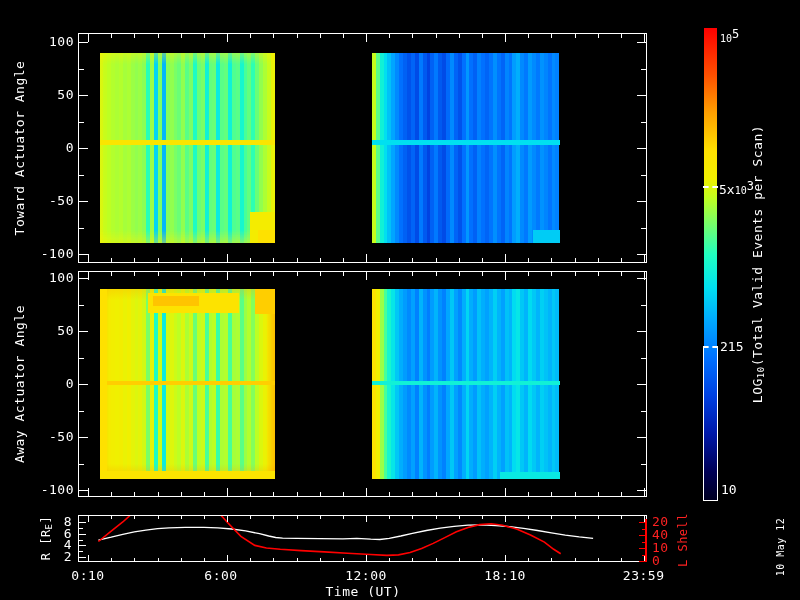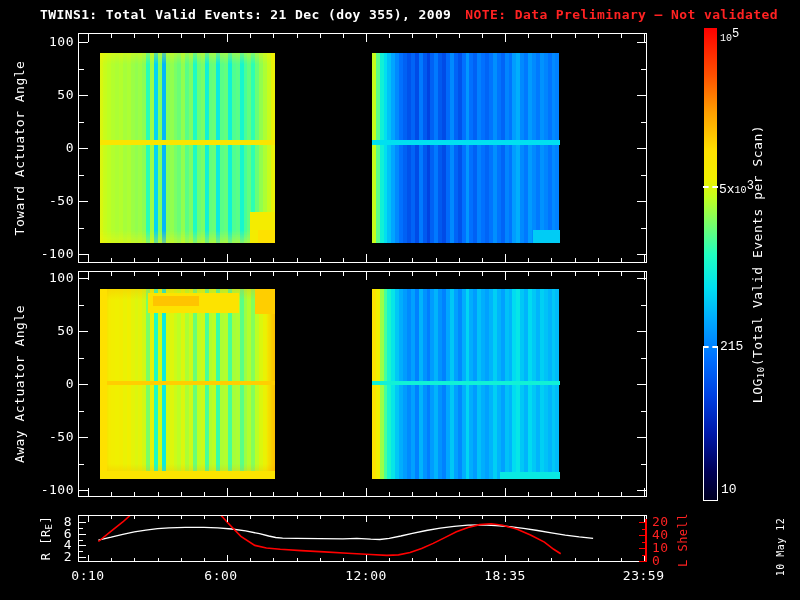--- a/index.html
+++ b/index.html
@@ -23,29 +23,28 @@
   .axlab{position:absolute;font-size:13px;letter-spacing:0.5px;white-space:nowrap;z-index:8;}
   .right{text-align:right;} .center{text-align:center;}
   .redtxt{color:#ff2222;}
   .vtext{position:absolute;transform:rotate(-90deg);white-space:nowrap;text-align:center;font-size:13px;letter-spacing:0.5px;z-index:8;}
   sub.sm{font-size:9px;vertical-align:-2px;} sup.bg{font-size:12px;vertical-align:4px;}
   .cb-small{font-size:10px;}
   #colorbar{position:absolute;left:704px;top:28px;width:13px;height:472px;z-index:3;}
   .cbdash{position:absolute;left:703px;width:15px;height:0;border-top:2px dashed #fff;z-index:4;}
   #cbframe{position:absolute;left:703px;top:346px;width:15px;height:155px;box-sizing:border-box;
            border-left:1px solid #fff;border-right:1px solid #fff;border-bottom:1px solid #fff;z-index:4;}
-  .cblab{position:absolute;font-size:13px;white-space:nowrap;z-index:8;font-family:Liberation Mono, monospace;}
+  .cblab{position:absolute;font-size:13px;white-space:nowrap;z-index:8;}
   #strip-svg{position:absolute;left:78px;top:515px;z-index:5;}
 </style>
 </head>
 <body>
 
 <div id="stage">
 
-  <div class="title-line"><span>TWINS1: Total Valid Events: 21 Dec (doy 355), 2009</span><span class="title-note">NOTE: Data Preliminary – Not validated</span></div>
 
   <div class="pborder" id="pb-toward" style="left:78px;top:33px;width:569px;height:230px;"></div>
   <div class="pborder" id="pb-away" style="left:78px;top:271px;width:569px;height:226px;"></div>
   <div class="pborder" id="pb-strip" style="left:78px;top:515px;width:569px;height:47px;"></div>
 
   <div class="vtext" style="left:-105px;top:138px;width:250px;height:20px;line-height:20px;">Toward Actuator Angle</div>
   <div class="vtext" style="left:-105px;top:374px;width:250px;height:20px;line-height:20px;">Away Actuator Angle</div>
   <div class="vtext" style="left:-14px;top:528px;width:120px;height:20px;line-height:20px;font-size:12px;"><span>R [R</span><sub class="sm">E</sub><span>]</span></div>
   <div class="vtext redtxt" style="left:623px;top:530px;width:120px;height:20px;line-height:20px;font-size:12px;">L Shell</div>
   <div class="vtext" style="left:508px;top:254px;width:500px;height:20px;line-height:20px;"><span>LOG</span><sub class="sm">10</sub><span>(Total Valid Events per Scan)</span></div>
@@ -53,20 +52,21 @@
 
   <div id="colorbar" style="background: linear-gradient(to top, rgb(0, 0, 34) 0%, rgb(0, 0, 85) 6%, rgb(0, 24, 168) 14%, rgb(0, 64, 224) 22%, rgb(0, 112, 255) 30%, rgb(0, 168, 255) 38%, rgb(0, 224, 240) 45%, rgb(32, 255, 192) 52%, rgb(112, 255, 112) 58%, rgb(192, 255, 32) 64%, rgb(240, 240, 0) 68%, rgb(255, 224, 0) 74%, rgb(255, 160, 0) 82%, rgb(255, 80, 0) 90%, rgb(255, 0, 0) 100%);"></div>
   <div class="cbdash" style="top:186px;"></div>
   <div class="cbdash" style="top:346px;"></div>
   <div id="cbframe"></div>
   <div class="cblab" style="left:720px;top:27px;"><span class="cb-small">10</span><sup class="bg">5</sup></div>
   <div class="cblab" style="left:719px;top:179px;"><span>5x</span><span class="cb-small">10</span><sup class="bg">3</sup></div>
   <div class="cblab" style="left:720px;top:339px;">215</div>
   <div class="cblab" style="left:721px;top:482px;">10</div>
 
+  <div class="axlab center" style="left:263px;top:584px;width:200px;">Time (UT)</div>
 
   <svg id="strip-svg" width="569" height="47" viewBox="0 0 569 47">
       <polyline points="20.4,25.1 33.2,22.2 44.8,19.3 56.3,16.9 67.9,15.2 79.5,13.7 91.1,12.9 107.3,12.3 125.9,12.3 139.8,12.9 153.7,14.0 167.6,15.8 181.5,18.7 190.7,21.0 197.7,22.5 204.6,23.1 218.5,23.3 241.7,23.6 264.9,23.9 278.8,23.3 292.7,24.2 301.9,24.5 311.2,23.3 322.8,21.0 334.4,18.4 348.3,15.5 362.2,13.1 376.1,11.4 390.0,10.2 403.9,9.9 417.8,10.5 431.7,11.7 445.6,13.4 459.5,15.5 473.4,17.8 487.3,20.1 501.2,21.9 515.1,23.3" fill="none" stroke="#ffffff" stroke-width="1.3"></polyline>
       <polyline points="20.4,26.5 33.2,16.1 44.8,7.0 67.9,-13.8 130.5,-13.8 149.0,7.0 162.9,21.3 176.8,30.4 188.4,33.0 202.3,34.3 223.2,35.6 246.3,36.9 269.5,38.2 292.7,39.5 308.9,40.4 320.5,39.9 332.1,37.5 343.6,33.6 355.2,28.4 366.8,22.6 378.4,16.8 390.0,12.5 401.6,9.6 413.2,8.8 424.7,10.3 438.6,14.1 452.5,20.0 466.4,27.1 475.7,34.3 482.7,38.7" fill="none" stroke="#ff0000" stroke-width="1.6"></polyline>
     </svg>
 <div class="hblock" style="left: 99.585px; top: 52.6px; width: 174.934px; height: 190.8px; position: absolute;">
       <div class="col" style="background: rgb(210, 249, 20);"></div>
       <div class="col" style="background: rgb(198, 253, 28);"></div>
       <div class="col" style="background: rgb(189, 255, 35);"></div>
       <div class="col" style="background: rgb(179, 255, 45);"></div>
@@ -481,21 +481,21 @@
     <div class="axlab right" style="left: 36px; top: 193px; width: 38px; position: absolute;">-50</div>
     <div class="axlab right" style="left: 36px; top: 246px; width: 38px; position: absolute;">-100</div>
     <div class="axlab right" style="left: 36px; top: 270px; width: 38px; position: absolute;">100</div>
     <div class="axlab right" style="left: 36px; top: 323px; width: 38px; position: absolute;">50</div>
     <div class="axlab right" style="left: 36px; top: 376px; width: 38px; position: absolute;">0</div>
     <div class="axlab right" style="left: 36px; top: 429px; width: 38px; position: absolute;">-50</div>
     <div class="axlab right" style="left: 36px; top: 482px; width: 38px; position: absolute;">-100</div>
     <div class="axlab center" style="left: 58px; top: 568px; width: 60px; position: absolute;">0:10</div>
     <div class="axlab center" style="left: 191px; top: 568px; width: 60px; position: absolute;">6:00</div>
     <div class="axlab center" style="left: 336.04px; top: 568px; width: 60px; position: absolute;">12:00</div>
-    <div class="axlab center" style="left: 475.06px; top: 568px; width: 60px; position: absolute;">18:35</div>
+    <div class="axlab center" style="left: 475.06px; top: 568px; width: 60px; position: absolute;">18:10</div>
     <div class="axlab center" style="left: 613.686px; top: 568px; width: 60px; position: absolute;">23:59</div>
     <div class="axlab right" style="left: 46px; top: 514.02px; width: 26px; position: absolute;">8</div>
     <div class="axlab right" style="left: 46px; top: 525.68px; width: 26px; position: absolute;">6</div>
     <div class="axlab right" style="left: 46px; top: 537.34px; width: 26px; position: absolute;">4</div>
     <div class="axlab right" style="left: 46px; top: 549px; width: 26px; position: absolute;">2</div>
     <div class="axlab redtxt" style="left: 652px; top: 514px; width: 30px; position: absolute;">20</div>
     <div class="axlab redtxt" style="left: 652px; top: 527px; width: 30px; position: absolute;">40</div>
     <div class="axlab redtxt" style="left: 652px; top: 540px; width: 30px; position: absolute;">10</div>
     <div class="axlab redtxt" style="left: 652px; top: 553px; width: 30px; position: absolute;">0</div>
   </div>

